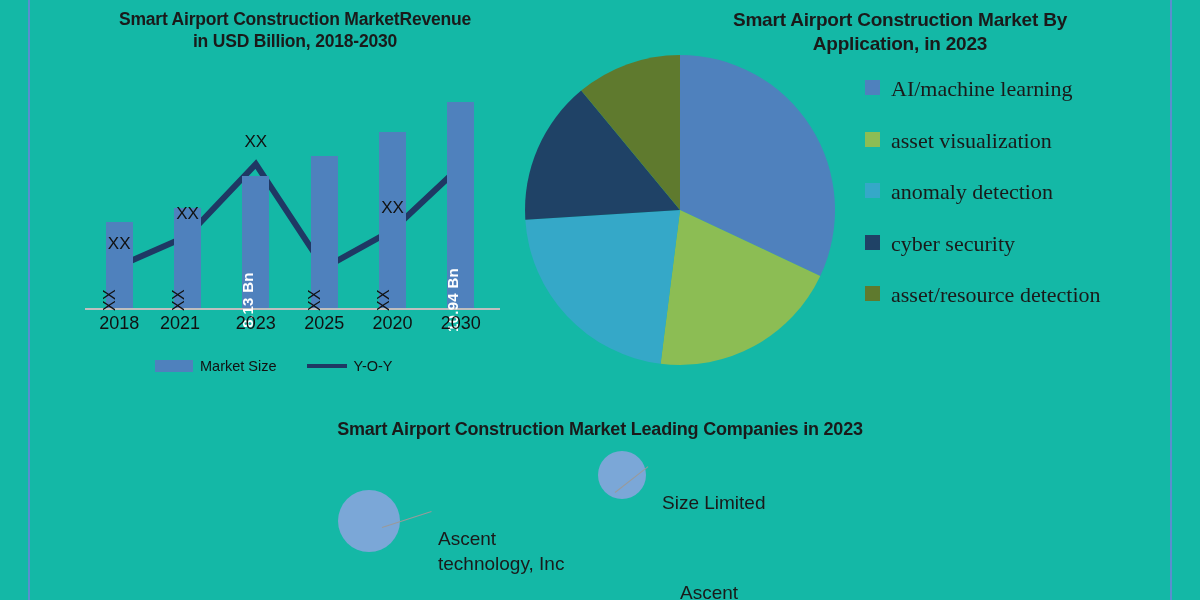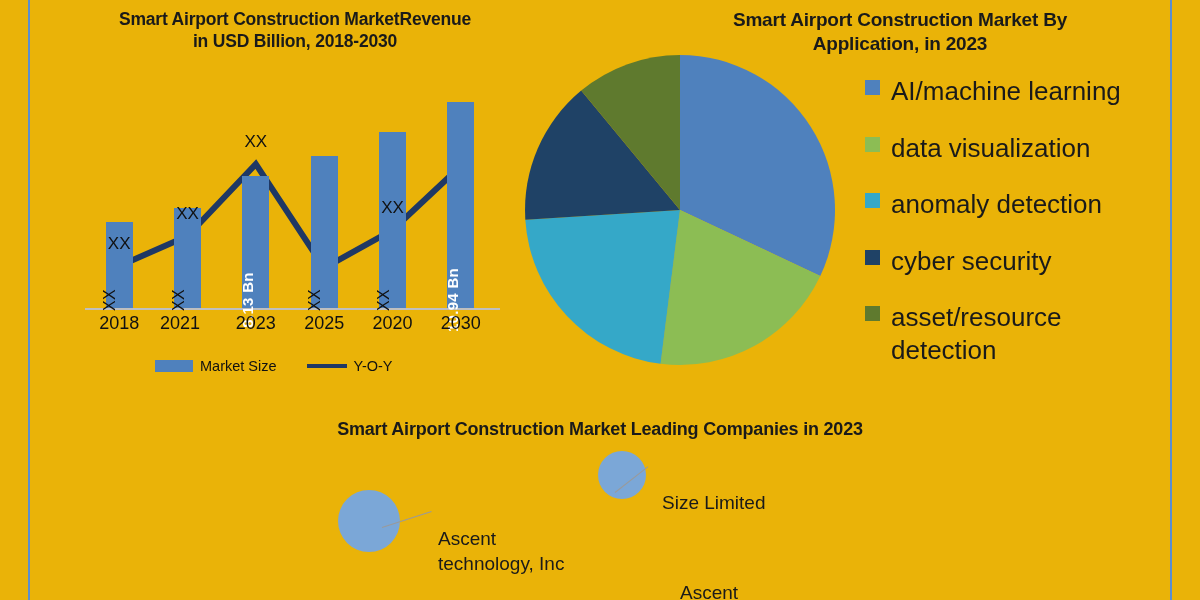--- a/index.html
+++ b/index.html
@@ -11,21 +11,21 @@
   body {
     font-family: "Liberation Sans", sans-serif;
     width: 1200px;
     height: 600px;
     overflow: hidden;
   }
   #page {
     position: relative;
     width: 1200px;
     height: 600px;
-    background: #eab308;
+    background: #14b8a6;
     overflow: hidden;
   }
 
   
   .frame-rule {
     position: absolute;
     top: 0;
     width: 2px;
     height: 600px;
     background: #5b8ed0;
@@ -179,23 +179,24 @@
     gap: 11px;
     margin-bottom: 24px;
   }
   .pie-legend-swatch {
     width: 15px;
     height: 15px;
     flex: 0 0 15px;
     margin-top: 5px;
   }
   .pie-legend-label {
-    font-size: 26px;
+    font-size: 22px;
     color: #1a1a1a;
     line-height: 1.25;
+    font-family: Liberation Serif, serif;
   }
 
   
   #companies-title {
     left: 300px;
     top: 418px;
     width: 600px;
     font-size: 18px;
   }
   #companies-area {
@@ -299,21 +300,21 @@
         <path d="M 160 160 L 61.20 40.57 A 155 155 0 0 1 160.00 5.00 Z" fill="#5f7a2e"></path>
       </svg>
 
     <div id="pie-legend">
         <div class="pie-legend-row">
           <span class="pie-legend-swatch" style="background: rgb(79, 129, 189);"></span>
           <span class="pie-legend-label">AI/machine learning</span>
         </div>
         <div class="pie-legend-row">
           <span class="pie-legend-swatch" style="background: rgb(140, 189, 84);"></span>
-          <span class="pie-legend-label">data visualization</span>
+          <span class="pie-legend-label">asset visualization</span>
         </div>
         <div class="pie-legend-row">
           <span class="pie-legend-swatch" style="background: rgb(53, 168, 200);"></span>
           <span class="pie-legend-label">anomaly detection</span>
         </div>
         <div class="pie-legend-row">
           <span class="pie-legend-swatch" style="background: rgb(31, 66, 102);"></span>
           <span class="pie-legend-label">cyber security</span>
         </div>
         <div class="pie-legend-row">

